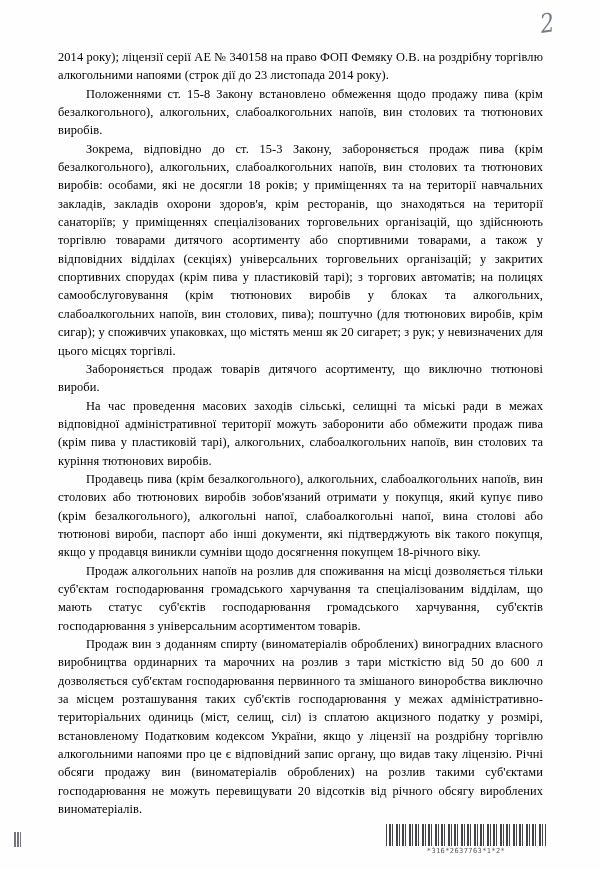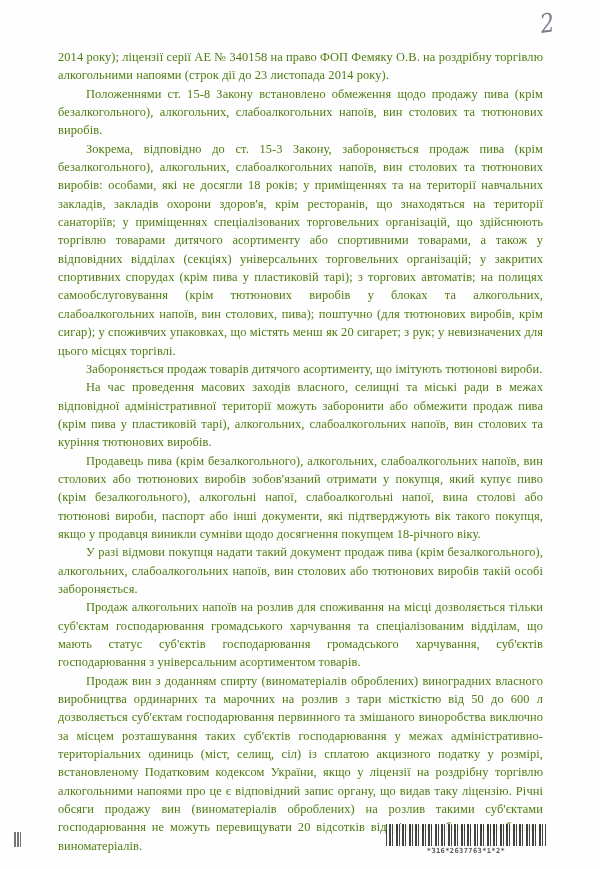--- a/index.html
+++ b/index.html
@@ -38,21 +38,21 @@
     top: 48px;
     width: 485px;
   }
   .para {
     margin: 0;
     text-align: justify;
     text-justify: inter-word;
     text-indent: 28px;
     font-size: 12.4px;
     line-height: 18.35px;
-    color: #4d7c0f;
+    color: #000000;
     letter-spacing: .1px;
   }
   .para.no-indent { text-indent: 0; }
 
   
   .barcode-block {
     position: absolute;
     left: 386px;
     top: 824px;
     width: 160px;
@@ -75,21 +75,20 @@
       );
     opacity: .85;
   }
   .barcode-text {
     margin-top: 1px;
     font-family: "DejaVu Sans Mono", monospace;
     font-size: 7px;
     letter-spacing: .4px;
     color: #3a3a42;
     opacity: .85;
-    font-weight: bold;
   }
 
   
   .margin-mark {
     position: absolute;
     left: 14px;
     top: 832px;
     width: 7px;
     height: 15px;
     background:
@@ -105,24 +104,23 @@
 <body>
 
 <div class="page">
 
   <div class="page-mark">2</div>
 
   <div class="doc-body">
     <p class="para no-indent">2014 року); ліцензії серії АЕ № 340158 на право ФОП Фемяку О.В. на роздрібну торгівлю алкогольними напоями (строк дії до 23 листопада 2014 року).</p>
     <p class="para">Положеннями ст. 15-8 Закону встановлено обмеження щодо продажу пива (крім безалкогольного), алкогольних, слабоалкогольних напоїв, вин столових та тютюнових виробів.</p>
     <p class="para">Зокрема, відповідно до ст. 15-3 Закону, забороняється продаж пива (крім безалкогольного), алкогольних, слабоалкогольних напоїв, вин столових та тютюнових виробів: особами, які не досягли 18 років; у приміщеннях та на території навчальних закладів, закладів охорони здоров'я, крім ресторанів, що знаходяться на території санаторіїв; у приміщеннях спеціалізованих торговельних організацій, що здійснюють торгівлю товарами дитячого асортименту або спортивними товарами, а також у відповідних відділах (секціях) універсальних торговельних організацій; у закритих спортивних спорудах (крім пива у пластиковій тарі); з торгових автоматів; на полицях самообслуговування (крім тютюнових виробів у блоках та алкогольних, слабоалкогольних напоїв, вин столових, пива); поштучно (для тютюнових виробів, крім сигар); у споживчих упаковках, що містять менш як 20 сигарет; з рук; у невизначених для цього місцях торгівлі.</p>
-    <p class="para">Забороняється продаж товарів дитячого асортименту, що імітують тютюнові вироби.</p>
-    <p class="para">На час проведення масових заходів власного, селищні та міські ради в межах відповідної адміністративної території можуть заборонити або обмежити продаж пива (крім пива у пластиковій тарі), алкогольних, слабоалкогольних напоїв, вин столових та куріння тютюнових виробів.</p>
+    <p class="para">Забороняється продаж товарів дитячого асортименту, що виключно тютюнові вироби.</p>
+    <p class="para">На час проведення масових заходів сільські, селищні та міські ради в межах відповідної адміністративної території можуть заборонити або обмежити продаж пива (крім пива у пластиковій тарі), алкогольних, слабоалкогольних напоїв, вин столових та куріння тютюнових виробів.</p>
     <p class="para">Продавець пива (крім безалкогольного), алкогольних, слабоалкогольних напоїв, вин столових або тютюнових виробів зобов'язаний отримати у покупця, який купує пиво (крім безалкогольного), алкогольні напої, слабоалкогольні напої, вина столові або тютюнові вироби, паспорт або інші документи, які підтверджують вік такого покупця, якщо у продавця виникли сумніви щодо досягнення покупцем 18-річного віку.</p>
-    <p class="para">У разі відмови покупця надати такий документ продаж пива (крім безалкогольного), алкогольних, слабоалкогольних напоїв, вин столових або тютюнових виробів такій особі забороняється.</p>
     <p class="para">Продаж алкогольних напоїв на розлив для споживання на місці дозволяється тільки суб'єктам господарювання громадського харчування та спеціалізованим відділам, що мають статус суб'єктів господарювання громадського харчування, суб'єктів господарювання з універсальним асортиментом товарів.</p>
     <p class="para">Продаж вин з доданням спирту (виноматеріалів оброблених) виноградних власного виробництва ординарних та марочних на розлив з тари місткістю від 50 до 600 л дозволяється суб'єктам господарювання первинного та змішаного виноробства виключно за місцем розташування таких суб'єктів господарювання у межах адміністративно-територіальних одиниць (міст, селищ, сіл) із сплатою акцизного податку у розмірі, встановленому Податковим кодексом України, якщо у ліцензії на роздрібну торгівлю алкогольними напоями про це є відповідний запис органу, що видав таку ліцензію. Річні обсяги продажу вин (виноматеріалів оброблених) на розлив такими суб'єктами господарювання не можуть перевищувати 20 відсотків від річного обсягу вироблених виноматеріалів.</p>
 
   </div>
 
   <div class="margin-mark"></div>
 
   <div class="barcode-block">
     <div class="barcode-bars"></div>
     <div class="barcode-text">*316*2637763*1*2*</div>

